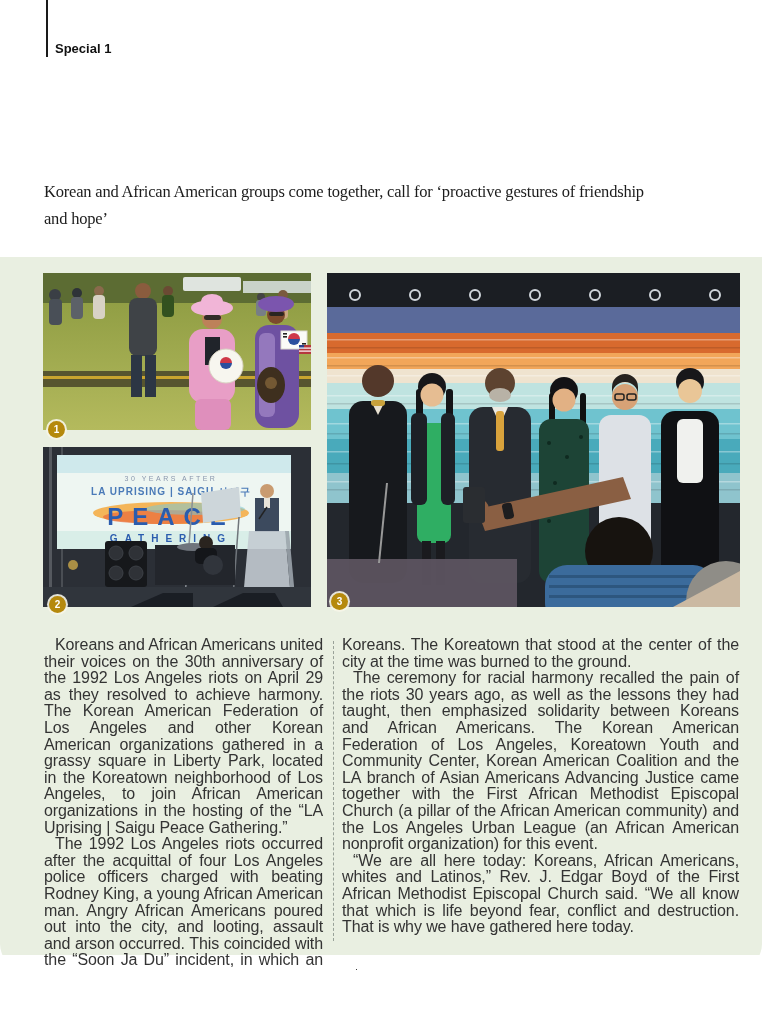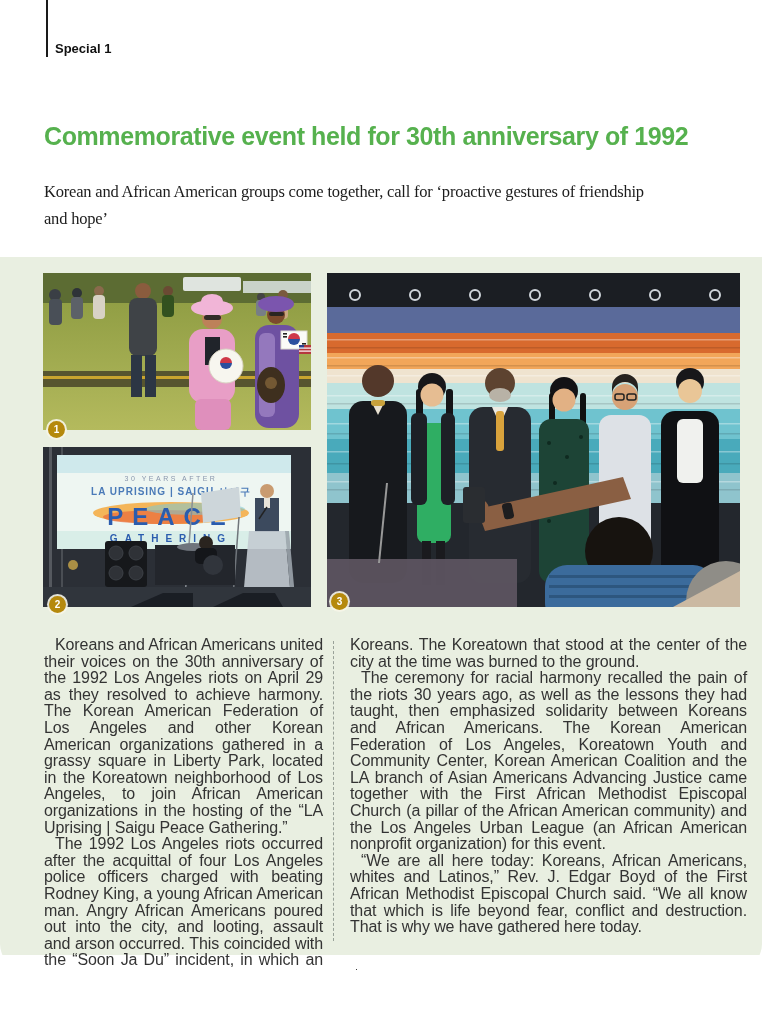--- a/index.html
+++ b/index.html
@@ -29,40 +29,39 @@
   .badge-1{left:5px;top:148px;}
   .badge-2{left:6px;top:149px;}
   .badge-3{left:4px;top:320px;}
   svg text{font-family:"Liberation Sans",sans-serif;}
   
   .col{position:absolute;top:637px;color:#333;font-size:16px;line-height:16.6px;
     text-align:justify;letter-spacing:-0.1px;}
   .col p{margin:0;}
   .col p.indent{text-indent:11px;}
   .col-left{left:44px;width:279px;}
-  .col-right{left:350px;width:397px;}
+  .col-right{left:342px;width:397px;}
   .col-divider{position:absolute;left:333px;top:641px;height:300px;width:0;
     border-left:1px dashed #98a198;}
   
   .footer{position:absolute;left:0;top:969px;width:762px;display:flex;
     justify-content:center;align-items:flex-start;}
   .page-num{font-size:12.5px;font-weight:bold;color:#1a1a1a;margin-right:9px;padding-top:1px;}
   .footer-rule{width:1px;height:51px;background:#3a3a3a;}
   .issue{font-size:11.5px;color:#8d928d;margin-left:9px;letter-spacing:0.4px;padding-top:2px;margin-top:8px;}
 </style>
 </head>
 <body>
 
 <div class="page">
 
   <div class="kicker-rule"></div>
   <div class="kicker-label">Special 1</div>
 
   <h1 class="title">
-    <div>Commemorative event held for 30th anniversary of 1992</div>
   </h1>
 
   <div class="subtitle">
     <div>Korean and African American groups come together, call for ‘proactive gestures of friendship</div>
     <div>and hope’</div>
   </div>
 
   <div class="band"></div>
 
   <figure class="photo photo-1" style="margin:0;">

